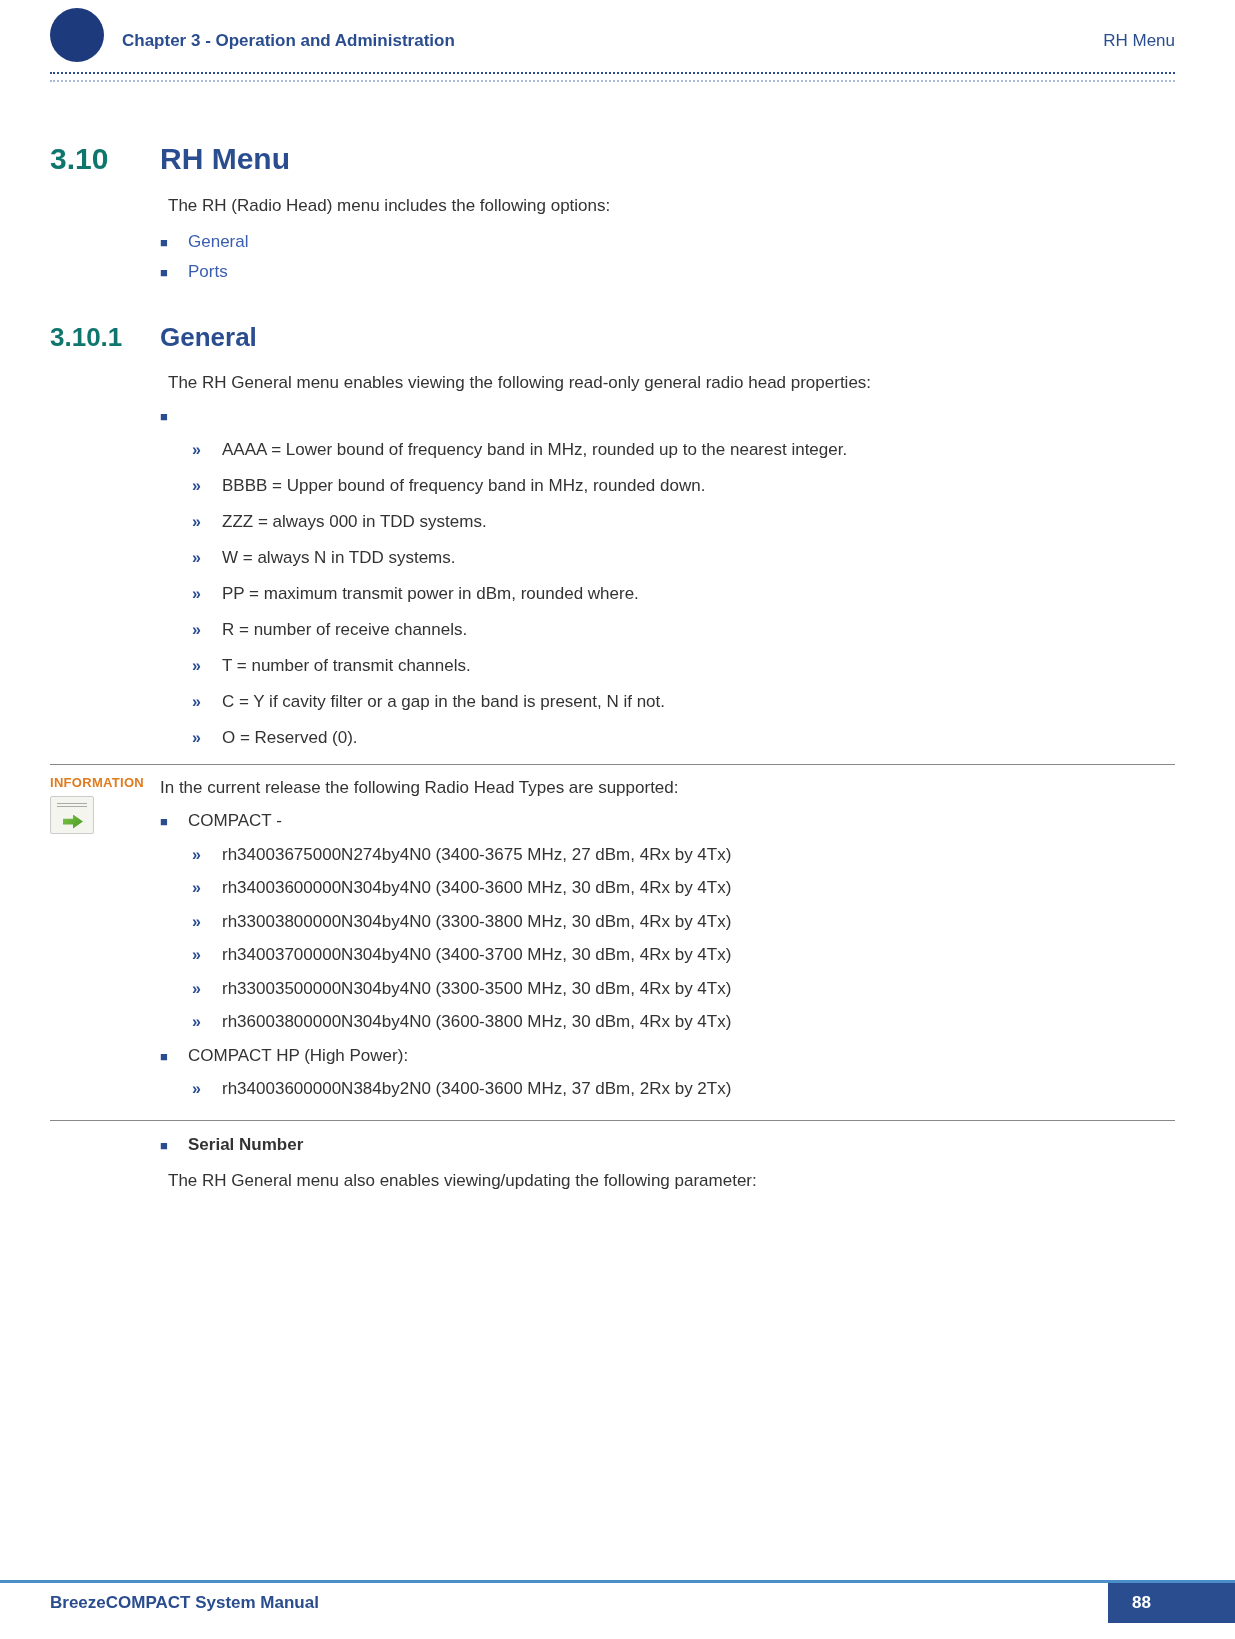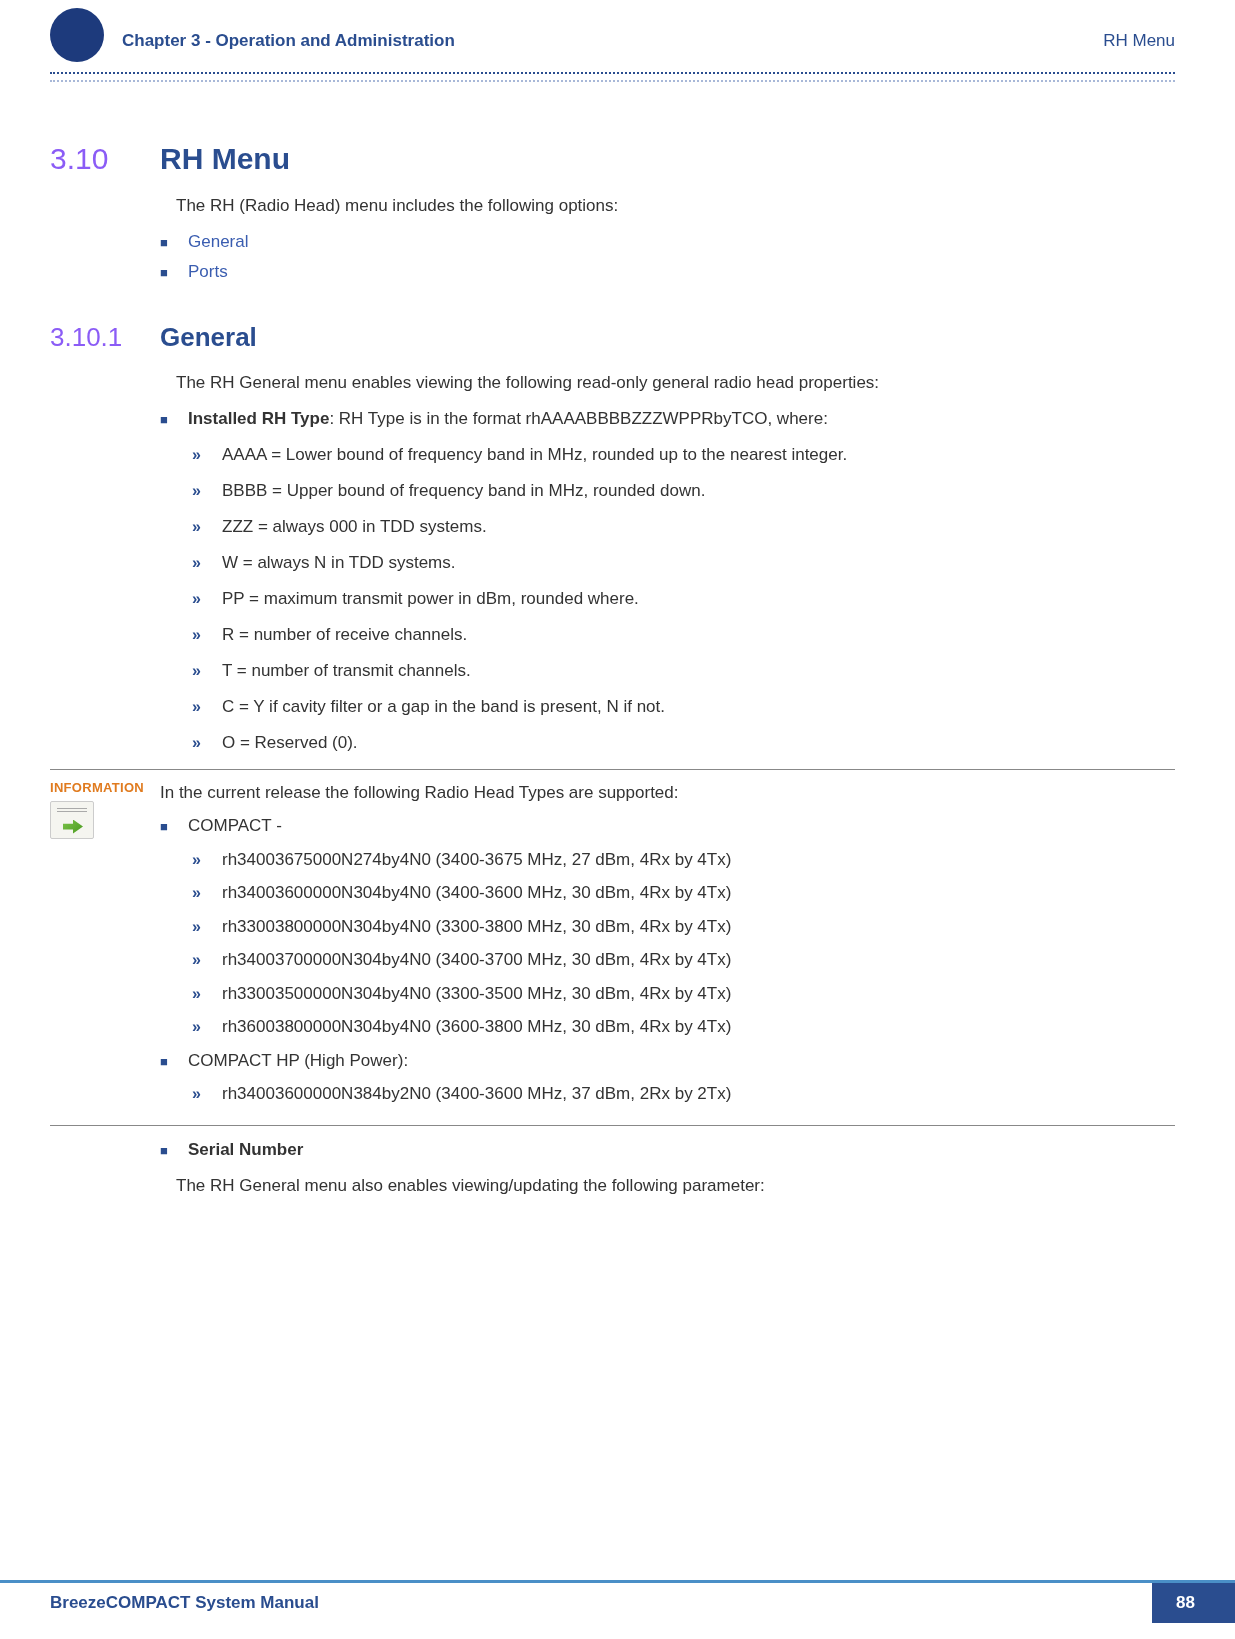--- a/index.html
+++ b/index.html
@@ -48,40 +48,40 @@
   }
   .content {
     margin-left: 110px;
   }
   .sec-row {
     display: flex;
     align-items: baseline;
     margin-bottom: 18px;
   }
   .sec-num {
-    color: #8b5cf6;
-    font-weight: normal;
+    color: #0f766e;
+    font-weight: bold;
     font-size: 30px;
     width: 110px;
     margin-left: -110px;
     flex-shrink: 0;
   }
   .sec-title {
     color: #2a4d8f;
     font-weight: bold;
     font-size: 30px;
   }
   .subsec-num {
     font-size: 26px;
   }
   .subsec-title {
     font-size: 26px;
   }
   .body-text {
-    margin: 14px 16px;
+    margin: 14px 8px;
     line-height: 1.4;
   }
   .sq-list {
     list-style: none;
     padding: 0;
     margin: 8px 0;
   }
   .sq-list > li {
     display: flex;
     align-items: baseline;
@@ -175,21 +175,21 @@
     flex: 1;
     color: #2a4d8f;
     font-weight: bold;
     padding: 10px 0 10px 50px;
     font-size: 17px;
   }
   .footer-right {
     background: #2a4d8f;
     color: #fff;
     font-weight: bold;
-    padding: 10px 40px 10px 24px;
+    padding: 10px 84px 10px 24px;
     font-size: 17px;
   }
 </style>
 </head>
 <body>
 
 <div class="page">
 
   <div class="header">
     <div class="header-dot"></div>
@@ -221,23 +221,20 @@
     <div class="sec-row" style="margin-top:40px">
       <div class="sec-num subsec-num">3.10.1</div>
       <div class="sec-title subsec-title">General</div>
     </div>
 
     <div class="body-text">The RH General menu enables viewing the following read-only general radio head properties:</div>
 
     <ul class="sq-list">
       <li>
         <span class="sq">■</span>
-        <span>
-          <span class="bold">Installed RH Type</span><span>: RH Type is in the format rhAAAABBBBZZZWPPRbyTCO, where:</span>
-        </span>
       </li>
     </ul>
 
     <ul class="sub-list">
       <li>
           <span class="chev">»</span>
           <span>AAAA = Lower bound of frequency band in MHz, rounded up to the nearest integer.</span>
         </li>
       <li>
           <span class="chev">»</span>

